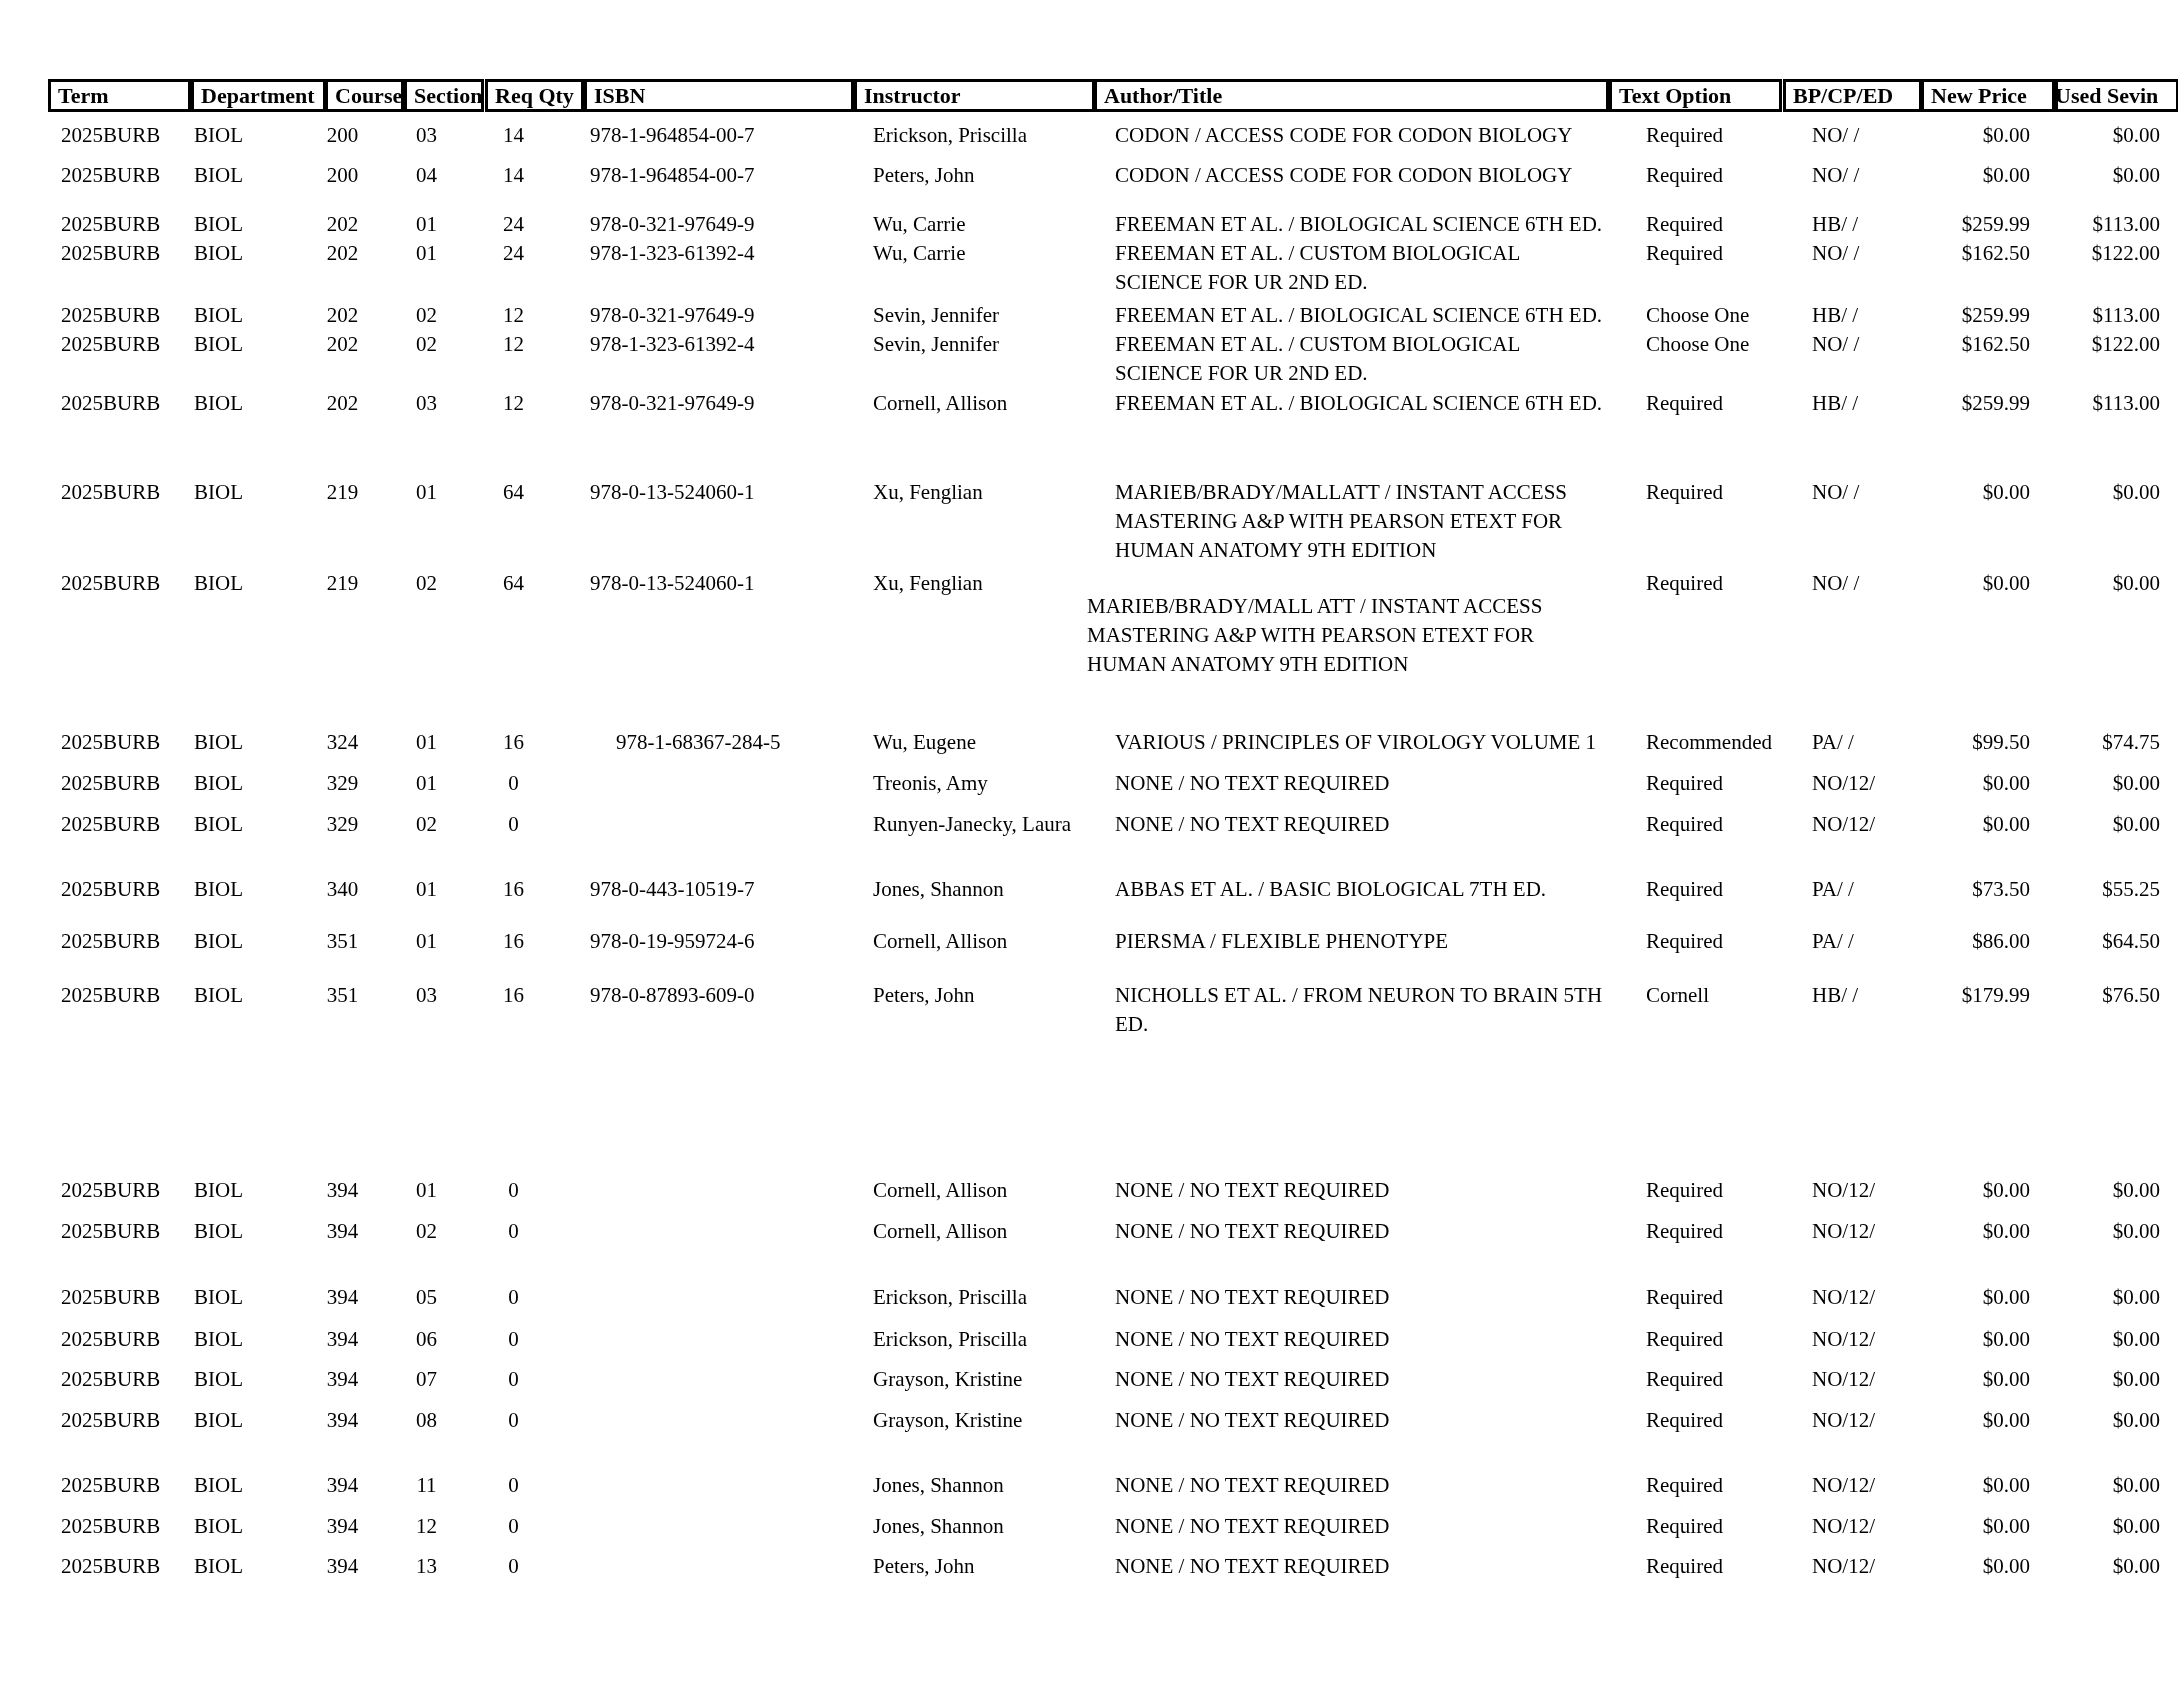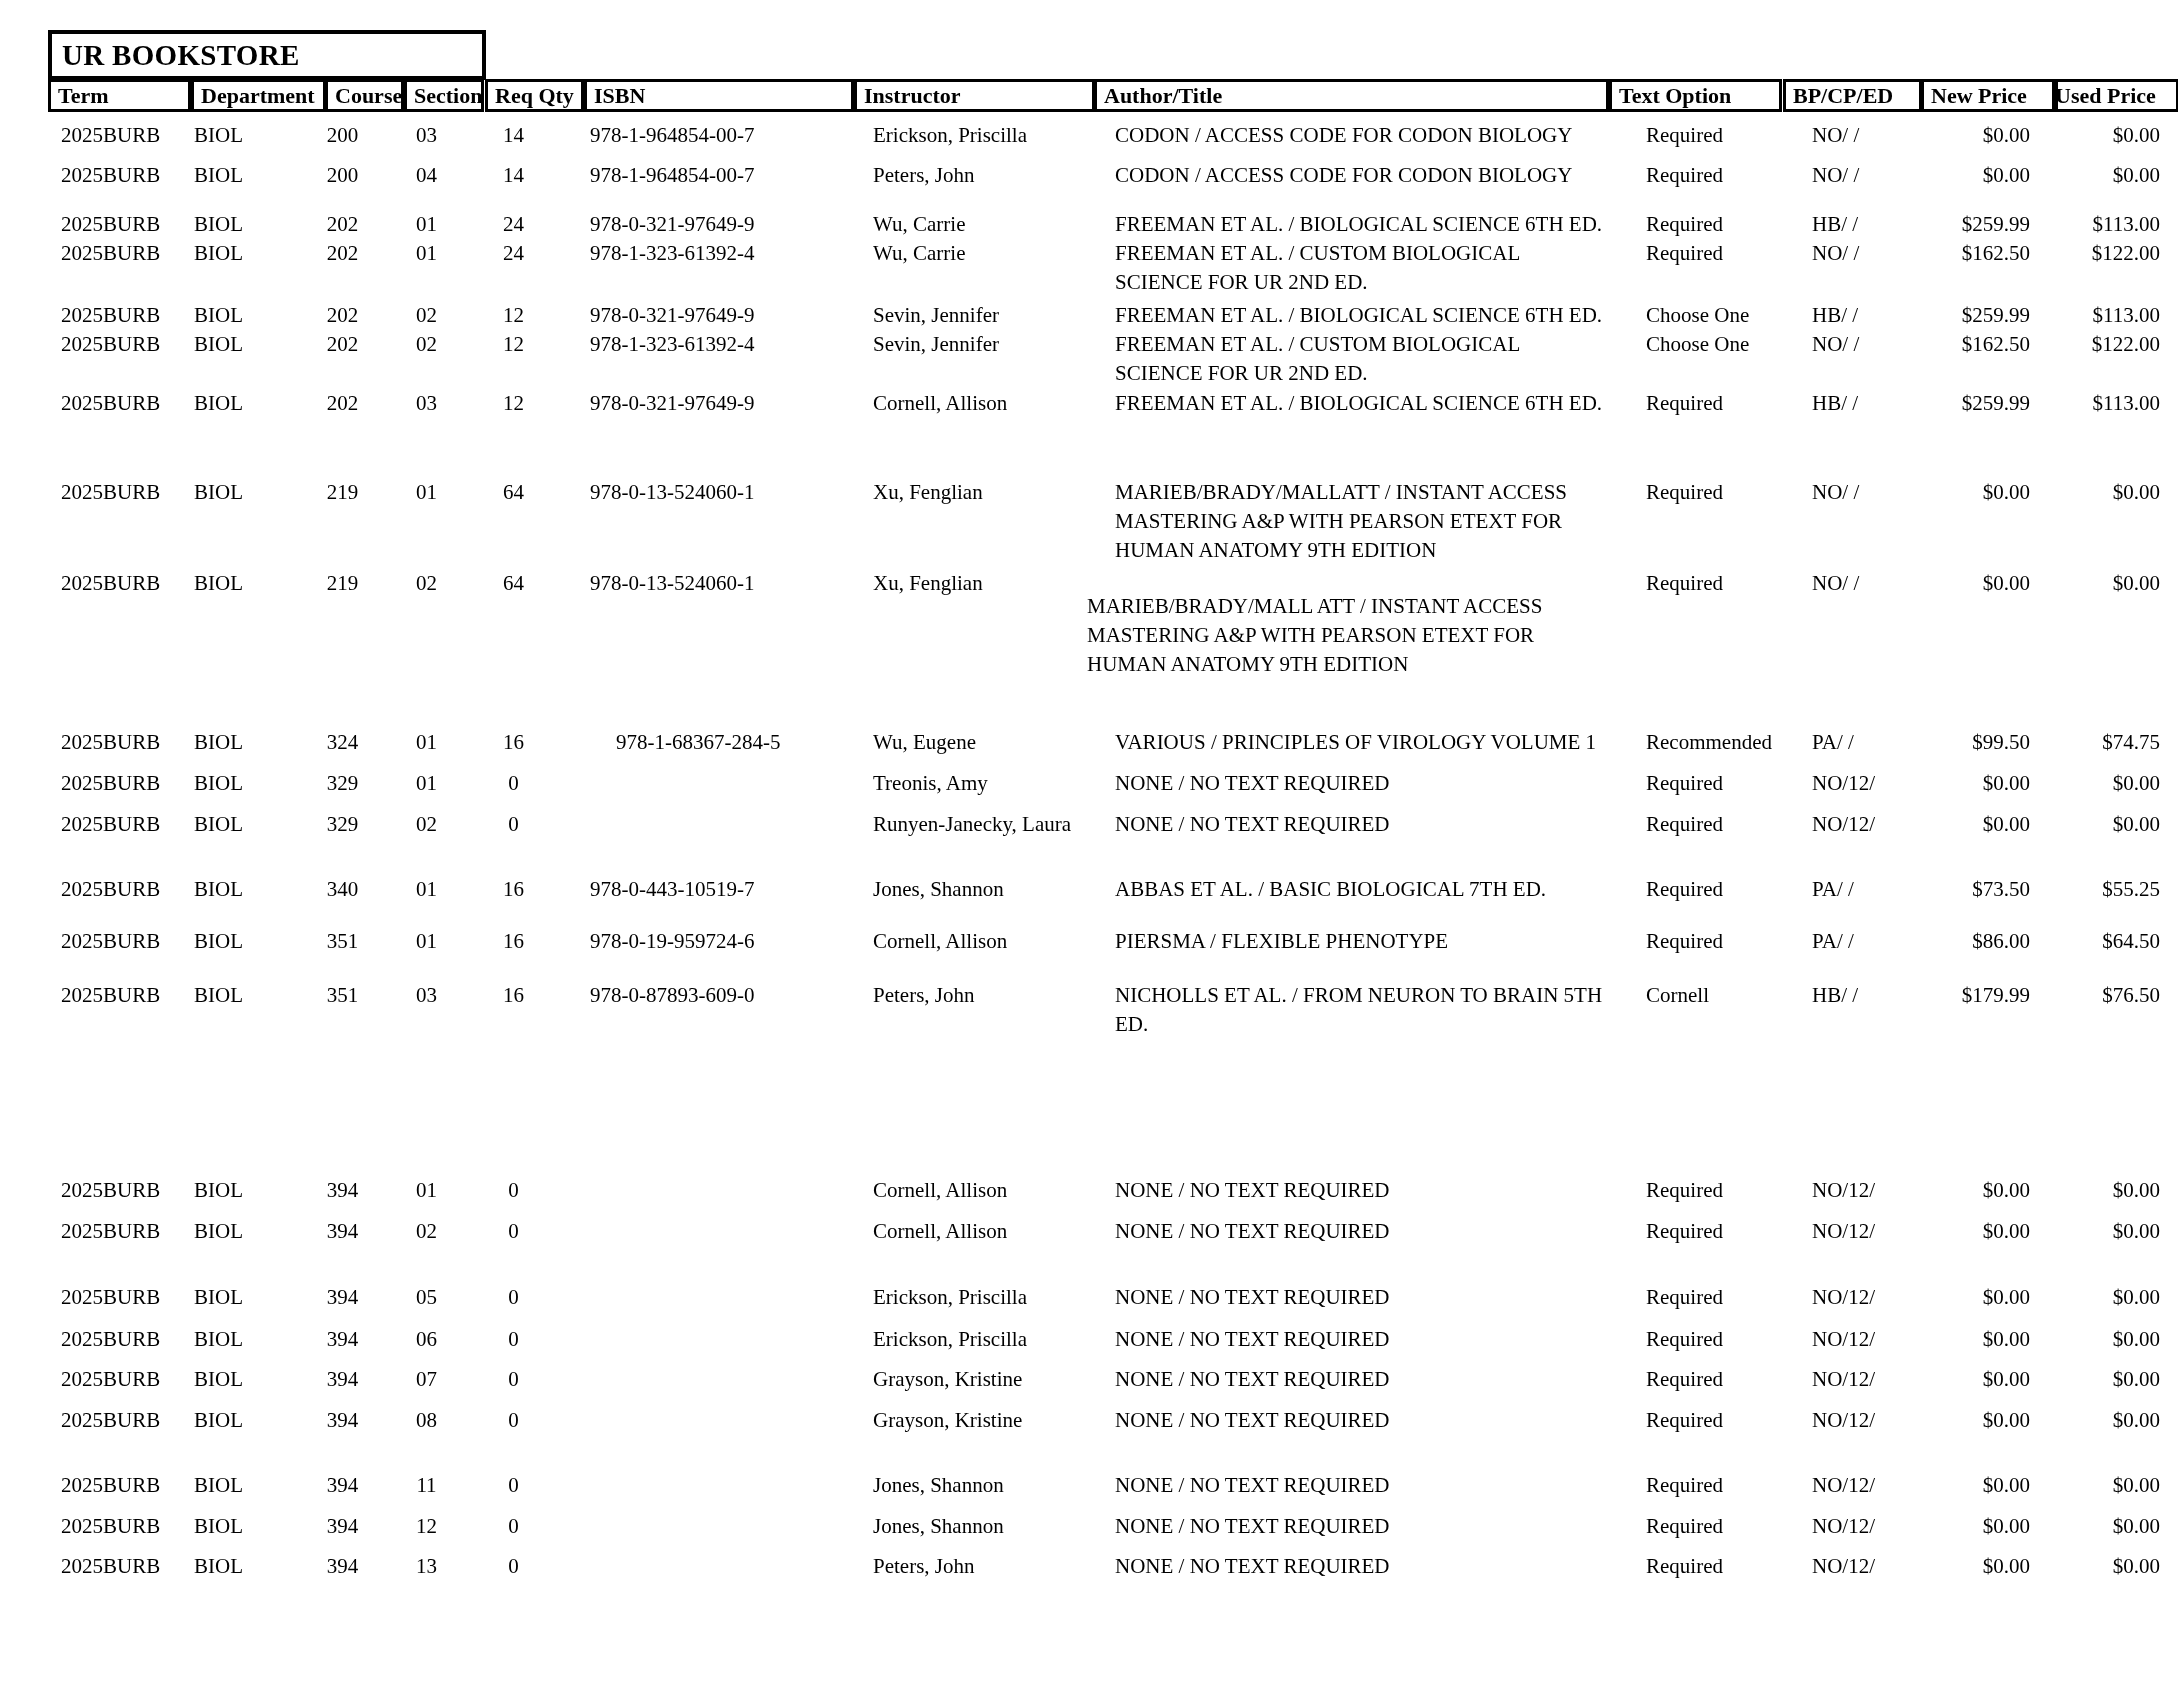--- a/index.html
+++ b/index.html
@@ -84,23 +84,20 @@
   }
   .cell.num   { text-align: right; }
   .cell.ctr   { text-align: center; }
   .cell.left  { text-align: left; }
 </style>
 </head>
 <body>
 
 <div id="page">
 
-  <div id="title-box">
-    <div id="title-text">UR BOOKSTORE</div>
-  </div>
 
   <div id="header-row">
       <div class="hcell" style="left: 0px; width: 143px;">
         <span>Term</span>
       </div>
       <div class="hcell" style="left: 143px; width: 135px;">
         <span>Department</span>
       </div>
       <div class="hcell" style="left: 277px; width: 79px; text-align: right;">
         <span>Course</span>
@@ -123,21 +120,21 @@
       <div class="hcell" style="left: 1561px; width: 173px;">
         <span>Text Option</span>
       </div>
       <div class="hcell" style="left: 1735px; width: 139px;">
         <span>BP/CP/ED</span>
       </div>
       <div class="hcell" style="left: 1873px; width: 134px;">
         <span>New Price</span>
       </div>
       <div class="hcell clip" style="left: 2007px; width: 124px;">
-        <span>Used Price</span>
+        <span>Used Sevin</span>
       </div>
     </div>
 
   <div id="rows">
       <div class="row" style="top: 121px;">
         <div class="cell left" style="left: 61px; width: 149px;">2025BURB</div>
         <div class="cell left" style="left: 194px; width: 119px;">BIOL</div>
         <div class="cell ctr" style="left: 315px; width: 55px;">200</div>
         <div class="cell ctr" style="left: 400px; width: 53px;">03</div>
         <div class="cell ctr" style="left: 481px; width: 65px;">14</div>

